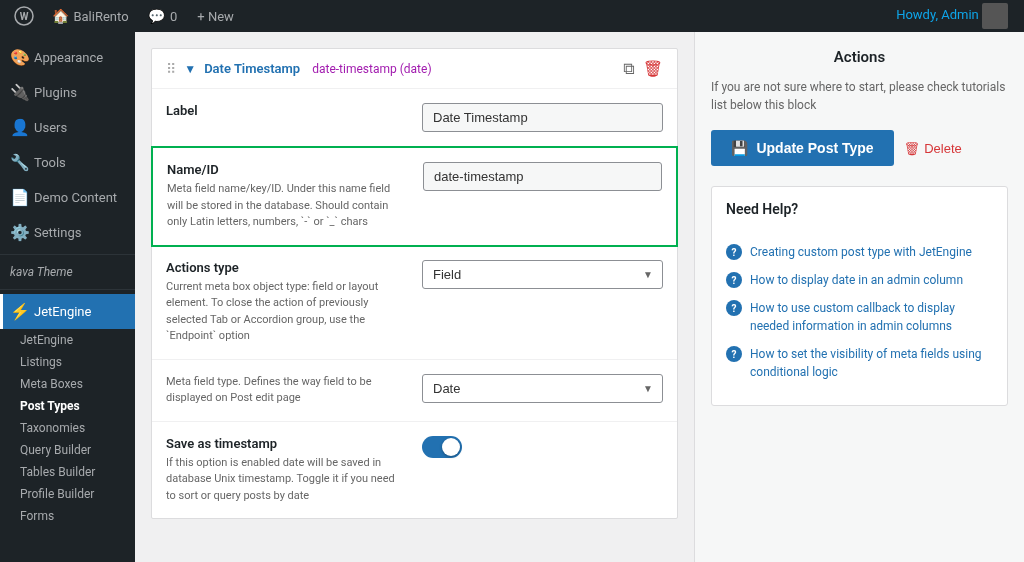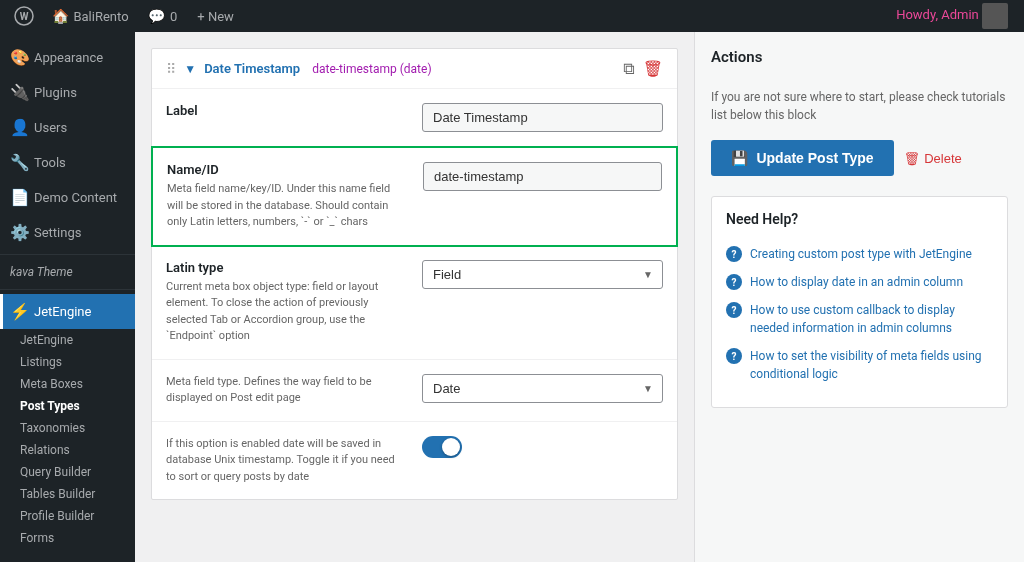--- a/index.html
+++ b/index.html
@@ -5,21 +5,21 @@
     * { box-sizing: border-box; margin: 0; padding: 0; }
     body { font-family: -apple-system, BlinkMacSystemFont, "Segoe UI", Roboto, sans-serif; font-size: 13px; background: #f0f0f1; display: flex; height: 562px; overflow: hidden; }
 
     
     .topbar { position: fixed; top: 0; left: 0; right: 0; height: 32px; background: #1d2327; display: flex; align-items: center; padding: 0 8px; z-index: 100; gap: 4px; }
     .topbar-logo { width: 32px; height: 32px; display: flex; align-items: center; justify-content: center; }
     .wp-logo { width: 20px; height: 20px; fill: #a7aaad; }
     .topbar-site { display: flex; align-items: center; gap: 4px; color: #a7aaad; padding: 0 8px; font-size: 13px; }
     .topbar-comments { display: flex; align-items: center; gap: 4px; color: #a7aaad; padding: 0 8px; font-size: 13px; }
     .topbar-new { display: flex; align-items: center; gap: 4px; color: #a7aaad; padding: 0 8px; font-size: 13px; }
-    .topbar-right { margin-left: auto; color: #ec4899; font-size: 13px; padding: 0 8px; }
+    .topbar-right { margin-left: auto; color: #0ea5e9; font-size: 13px; padding: 0 8px; }
     .topbar-avatar { width: 26px; height: 26px; background: #555; border-radius: 2px; display: inline-block; vertical-align: middle; }
 
     
     .sidebar { width: 135px; background: #1d2327; min-height: 562px; margin-top: 32px; flex-shrink: 0; padding-top: 8px; }
     .sidebar-item { display: flex; align-items: center; gap: 8px; padding: 8px 10px; color: #a7aaad; cursor: pointer; font-size: 13px; position: relative; }
     .sidebar-item.active { background: #2271b1; color: #fff; }
     .sidebar-item.active::before { content: ''; position: absolute; left: 0; top: 0; bottom: 0; width: 3px; background: #fff; }
     .sidebar-icon { font-size: 16px; width: 16px; text-align: center; }
     .sidebar-divider { height: 1px; background: #2c3338; margin: 4px 0; }
     .sidebar-kava { padding: 6px 10px; color: #a7aaad; font-size: 12px; font-style: italic; }
@@ -52,27 +52,27 @@
     .select-wrapper { position: relative; width: 100%; }
     .select-wrapper::after { content: '▼'; position: absolute; right: 10px; top: 50%; transform: translateY(-50%); font-size: 10px; color: #666; pointer-events: none; }
 
     
     .toggle-wrapper { display: flex; align-items: center; gap: 10px; }
     .toggle { width: 40px; height: 22px; background: #2271b1; border-radius: 11px; position: relative; cursor: pointer; }
     .toggle-knob { width: 18px; height: 18px; background: #fff; border-radius: 50%; position: absolute; top: 2px; right: 2px; box-shadow: 0 1px 3px rgba(0,0,0,0.3); }
 
     
     .right-panel { width: 330px; background: #f6f7f7; border-left: 1px solid #dcdcde; padding: 16px; flex-shrink: 0; overflow-y: auto; }
-    .panel-title { font-size: 15px; font-weight: 600; color: #1d2327; margin-bottom: 22px; }
+    .panel-title { font-size: 15px; font-weight: 600; color: #1d2327; margin-bottom: 12px; text-align: center; }
     .panel-desc { font-size: 12px; color: #666; margin-bottom: 16px; line-height: 1.5; }
     .panel-actions { display: flex; align-items: center; gap: 10px; margin-bottom: 20px; }
     .btn-update { background: #2271b1; color: #fff; border: none; border-radius: 3px; padding: 10px 20px; font-size: 14px; font-weight: 600; cursor: pointer; display: flex; align-items: center; gap: 8px; }
     .btn-delete { color: #d63638; font-size: 13px; cursor: pointer; display: flex; align-items: center; gap: 4px; background: none; border: none; }
     .help-box { background: #fff; border: 1px solid #dcdcde; border-radius: 3px; padding: 14px; }
-    .help-title { font-size: 14px; font-weight: 600; color: #1d2327; margin-bottom: 18px; }
+    .help-title { font-size: 14px; font-weight: 600; color: #1d2327; margin-bottom: 26px; }
     .help-item { display: flex; align-items: flex-start; gap: 8px; margin-bottom: 10px; color: #2271b1; font-size: 12px; cursor: pointer; line-height: 1.5; }
     .help-icon { width: 16px; height: 16px; border-radius: 50%; background: #2271b1; color: #fff; display: flex; align-items: center; justify-content: center; font-size: 10px; font-weight: bold; flex-shrink: 0; margin-top: 1px; }
   </style>
 </head>
 <body>
 
 <div class="topbar">
   <div class="topbar-logo">
     <svg class="wp-logo" viewBox="0 0 20 20" xmlns="http://www.w3.org/2000/svg">
       <circle cx="10" cy="10" r="9" fill="none" stroke="#a7aaad" stroke-width="1.5"></circle>
@@ -128,21 +128,20 @@
   <div class="sidebar-divider"></div>
   <div class="sidebar-item active">
     <span class="sidebar-icon">⚡</span>
     <span>JetEngine</span>
   </div>
   <div class="sidebar-sub"><span>JetEngine</span></div>
   <div class="sidebar-sub"><span>Listings</span></div>
   <div class="sidebar-sub"><span>Meta Boxes</span></div>
   <div class="sidebar-sub active"><span>Post Types</span></div>
   <div class="sidebar-sub"><span>Taxonomies</span></div>
-  <div class="sidebar-sub"><span>Relations</span></div>
   <div class="sidebar-sub"><span>Query Builder</span></div>
   <div class="sidebar-sub"><span>Tables Builder</span></div>
   <div class="sidebar-sub"><span>Profile Builder</span></div>
   <div class="sidebar-sub"><span>Forms</span></div>
 
 </div>
 
 <div class="main">
   <div class="content-area">
 
@@ -173,21 +172,21 @@
           <div class="field-label">Name/ID</div>
           <div class="field-desc">Meta field name/key/ID. Under this name field will be stored in the database. Should contain only Latin letters, numbers, `-` or `_` chars</div>
         </div>
         <div class="field-input-col">
           <input class="field-input" type="text" value="date-timestamp" style="">
         </div>
       </div>
 
       <div class="field-row">
         <div class="field-label-col">
-          <div class="field-label">Latin type</div>
+          <div class="field-label">Actions type</div>
           <div class="field-desc">Current meta box object type: field or layout element. To close the action of previously selected Tab or Accordion group, use the `Endpoint` option</div>
         </div>
         <div class="field-input-col">
           <div class="select-wrapper">
             <select class="field-select">
               <option>Field</option>
               <option>Tab</option>
               <option>Accordion</option>
               <option>Endpoint</option>
             </select>
@@ -206,20 +205,21 @@
               <option>Text</option>
               <option>Textarea</option>
               <option>Number</option>
             </select>
           </div>
         </div>
       </div>
 
       <div class="field-row" style="border-bottom: none;">
         <div class="field-label-col">
+          <div class="field-label">Save as timestamp</div>
           <div class="field-desc">If this option is enabled date will be saved in database Unix timestamp. Toggle it if you need to sort or query posts by date</div>
         </div>
         <div class="field-input-col">
           <div class="toggle-wrapper">
             <div class="toggle">
               <div class="toggle-knob"></div>
             </div>
           </div>
         </div>
       </div>

